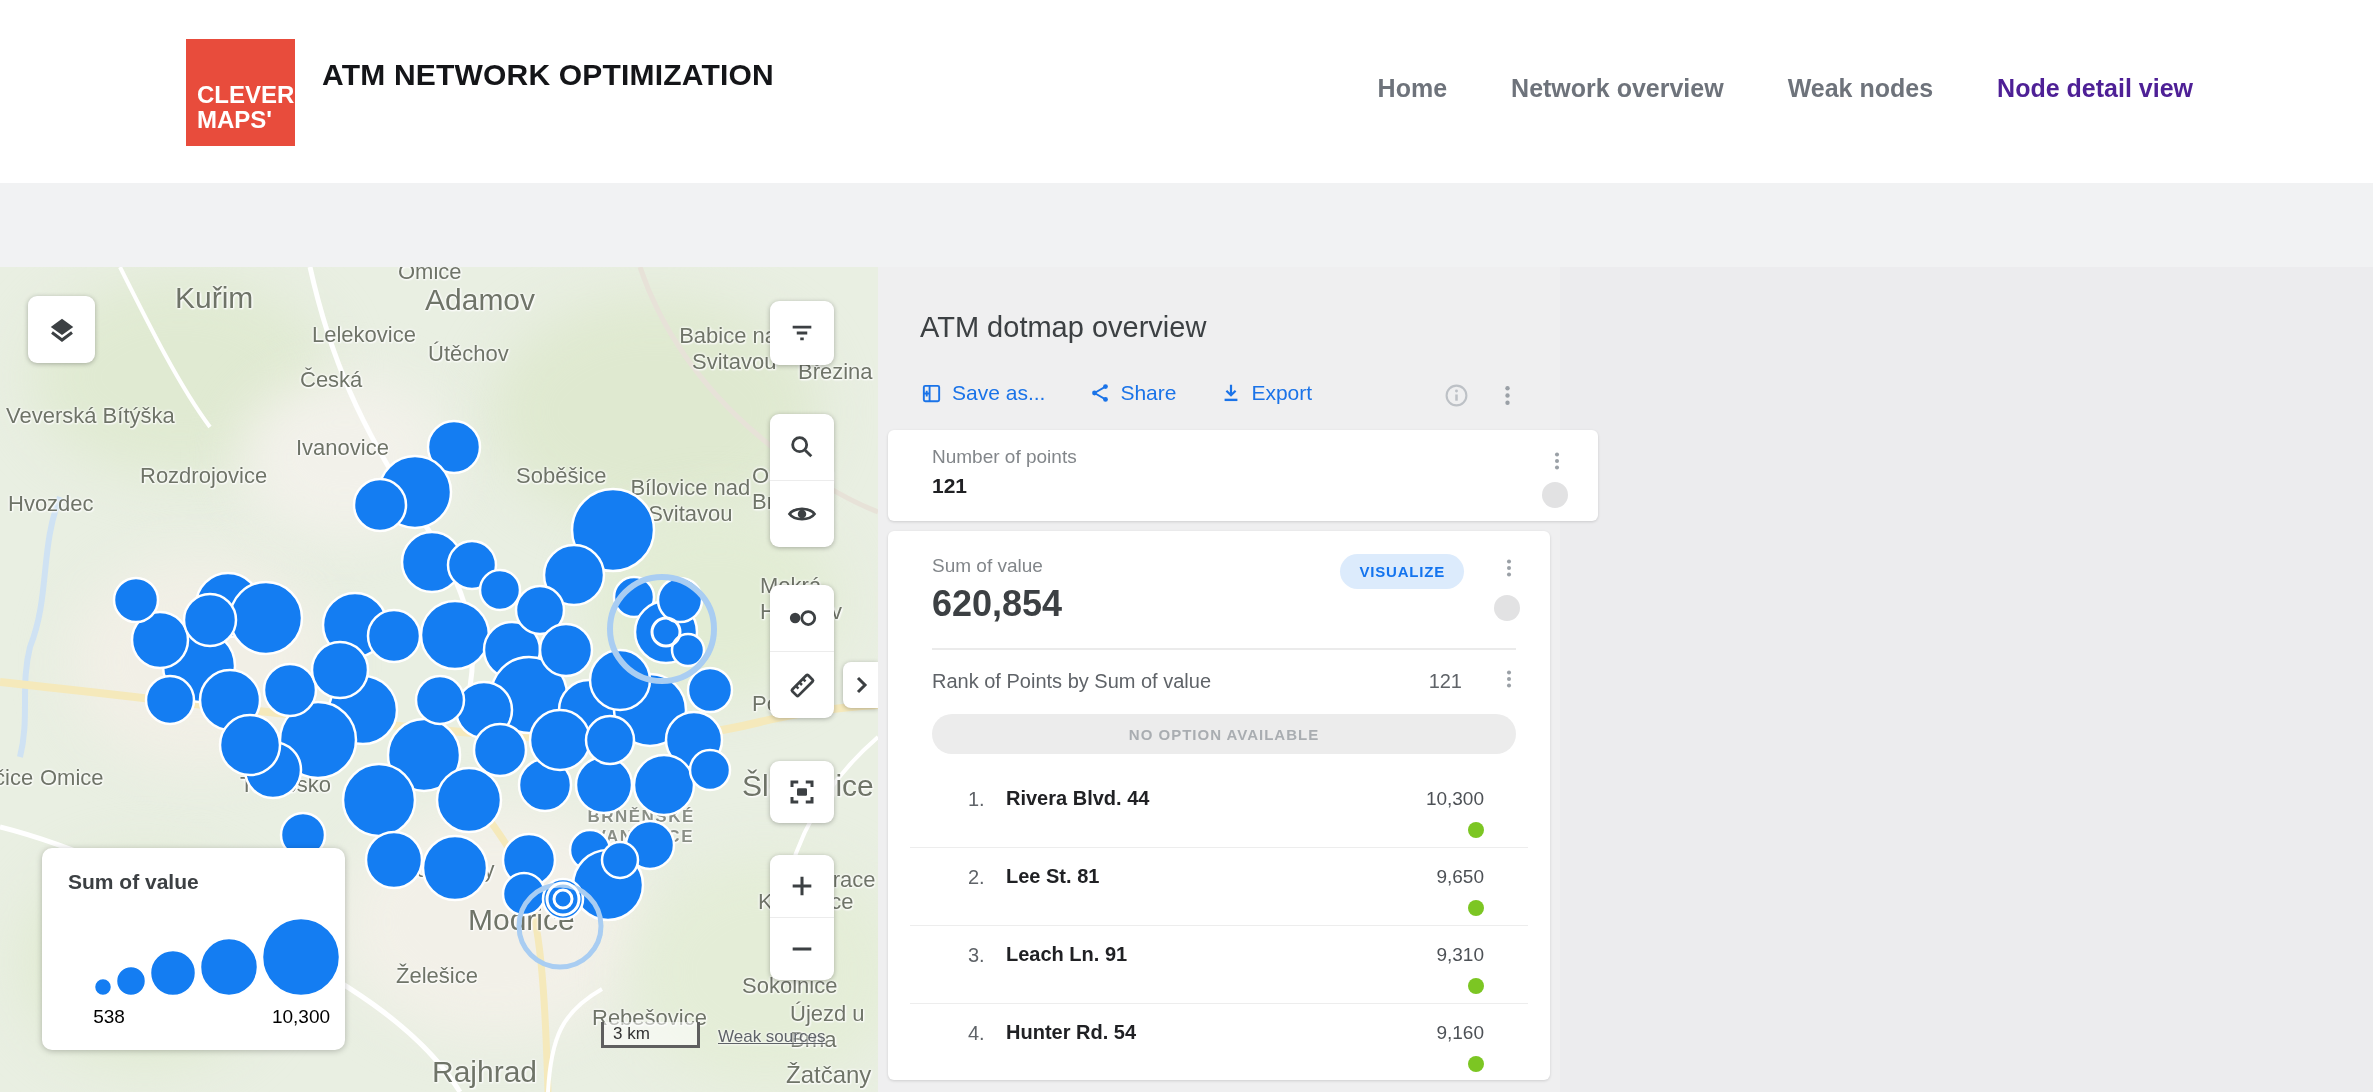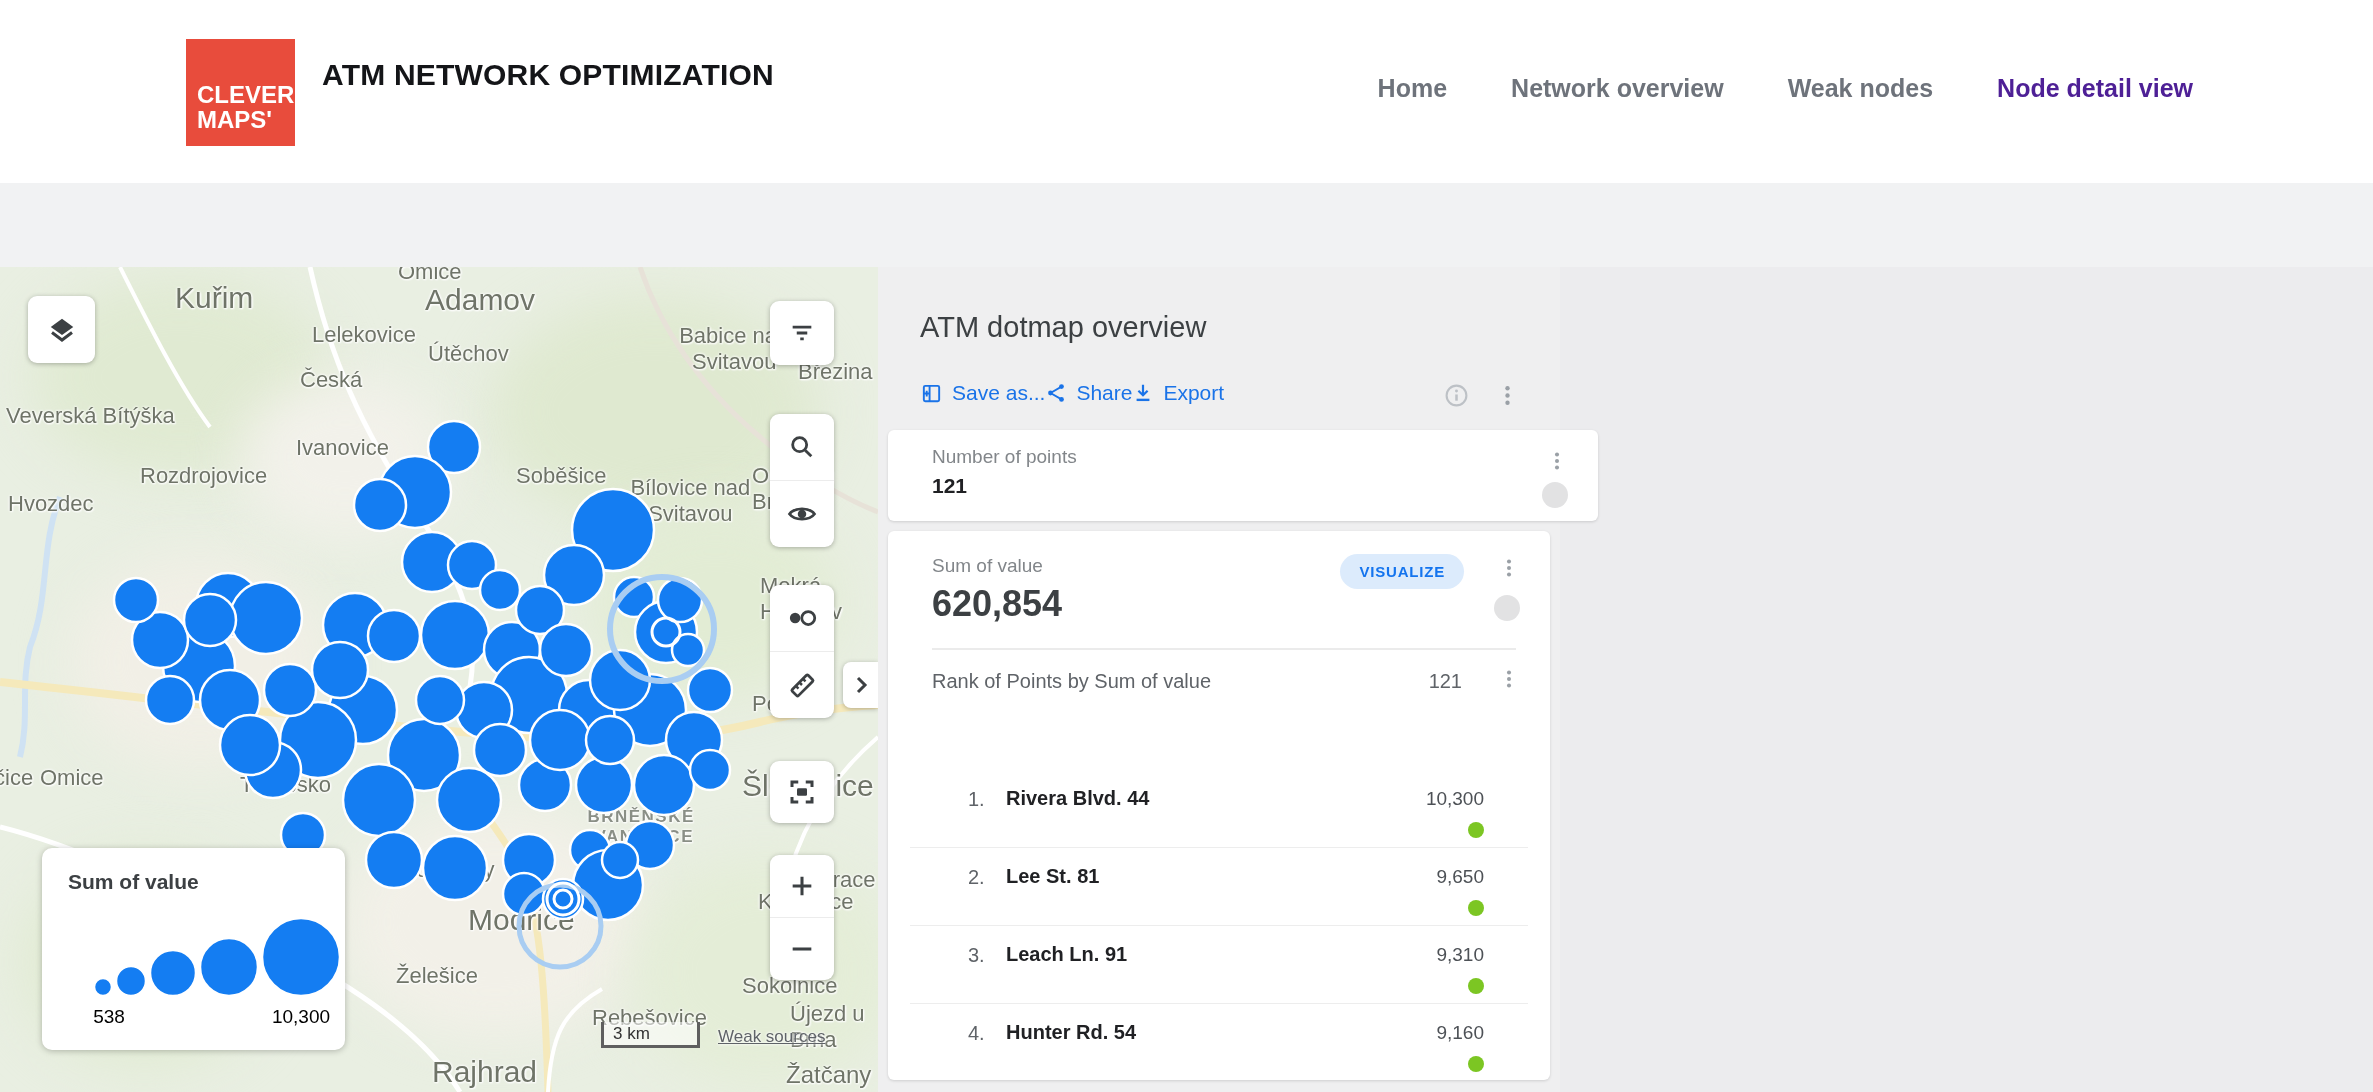--- a/index.html
+++ b/index.html
@@ -55,21 +55,21 @@
         text-decoration:underline;z-index:15;cursor:pointer;text-shadow:0 0 3px #fff,0 0 3px #fff;}
 
   .collapse-handle{position:absolute;left:843px;top:395px;width:35px;height:46px;background:#fff;
         border-radius:8px 0 0 8px;box-shadow:0 1px 5px rgba(0,0,0,.28);display:flex;align-items:center;
         justify-content:center;cursor:pointer;z-index:21;}
 
   
   .panel{position:absolute;left:878px;top:267px;width:682px;height:825px;background:#efeff0;}
   .void{position:absolute;left:1560px;top:267px;width:813px;height:825px;background:#ececee;}
   .panel-title{position:absolute;left:42px;top:44px;font-size:29px;font-weight:500;color:#3c4043;margin:0;}
-  .actions{position:absolute;left:42px;top:114px;display:flex;align-items:center;}
+  .actions{position:absolute;left:42px;top:114px;display:flex;gap:44px;align-items:center;}
   .action{display:flex;align-items:center;gap:9px;color:#1a73e8;font-size:21px;cursor:pointer;}
   .hd-icons{position:absolute;right:40px;top:116px;display:flex;gap:26px;align-items:center;}
 
   .card{position:absolute;left:10px;width:662px;background:#fff;border-radius:6px;
         box-shadow:0 1px 3px rgba(0,0,0,.14);}
   .card1{top:163px;height:91px;padding-left:48px;}
   .card2{top:264px;height:549px;}
   .kpi-label{position:absolute;left:44px;font-size:19px;color:#82868a;}
   .kpi-value{position:absolute;left:44px;font-weight:bold;color:#202124;}
   .kebab{position:absolute;right:30px;cursor:pointer;}
@@ -393,20 +393,21 @@
     <span class="gray-dot" style="top:64px;"></span>
     <div class="divider" style="top:117px;"></div>
 
     <span class="rank-label">Rank of Points by Sum of value</span>
     <span class="rank-count">121</span>
     <svg class="icon kebab" style="top:137px;" width="22" height="22" viewBox="0 0 24 24">
       <circle cx="12" cy="5" r="2.2" fill="#9aa0a6"></circle>
         <circle cx="12" cy="12" r="2.2" fill="#9aa0a6"></circle>
       <circle cx="12" cy="19" r="2.2" fill="#9aa0a6"></circle>
     </svg>
+    <div class="pill">NO OPTION AVAILABLE</div>
 
     <div id="rank-list">
         <div class="rank-item">
           <span class="num">1.</span>
           <span class="nm">Rivera Blvd. 44</span>
           <span class="val">10,300</span>
           <span class="gdot"></span>
         </div>
         <div class="rank-item">
           <span class="num">2.</span>

